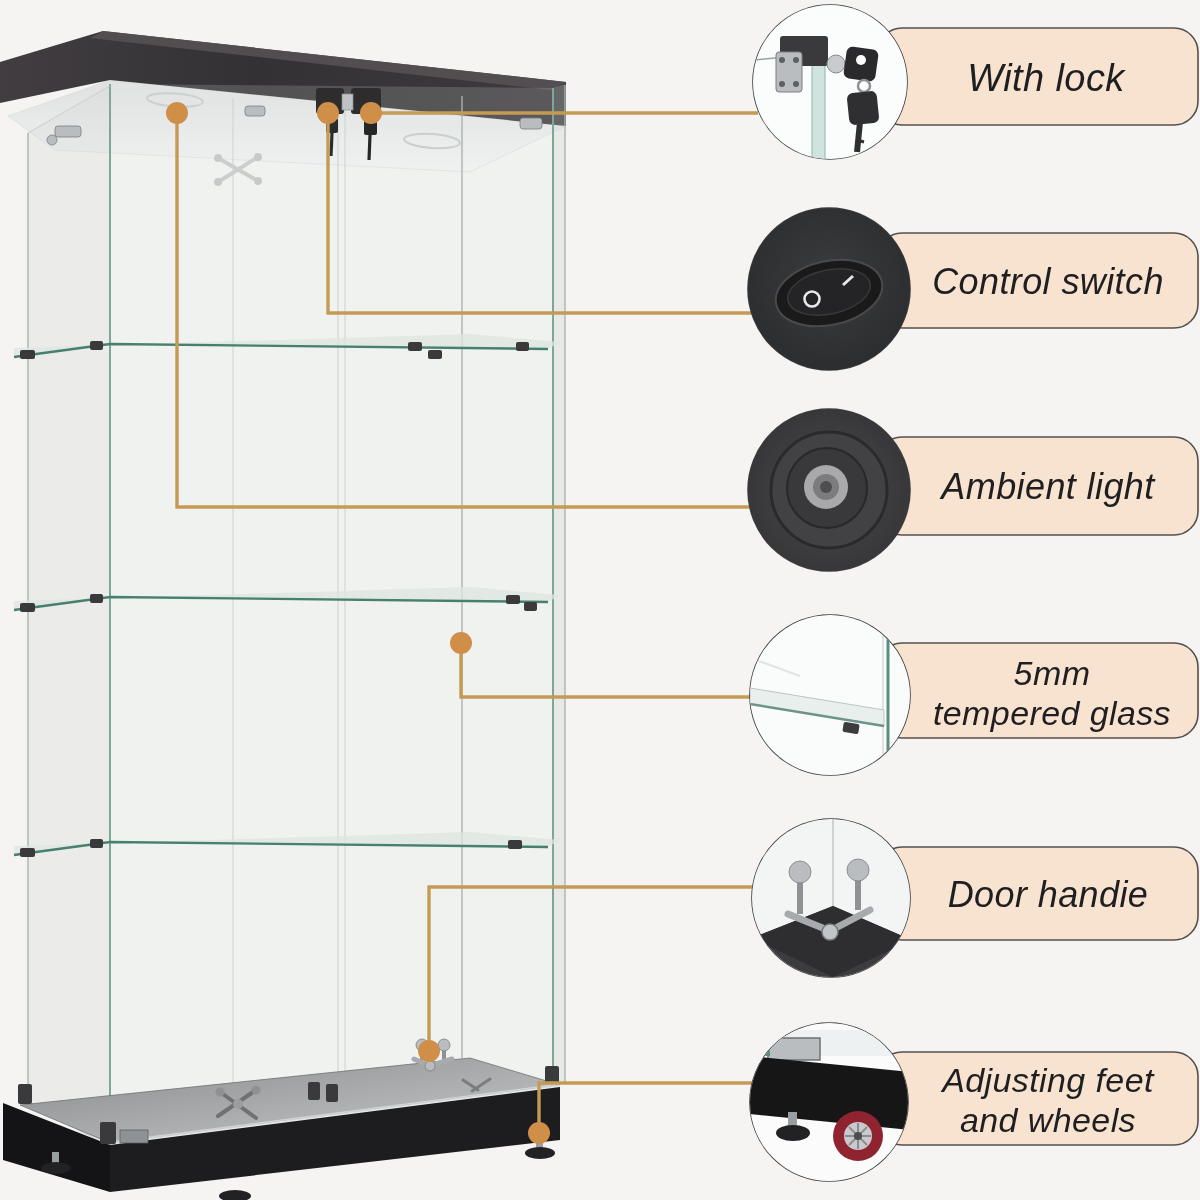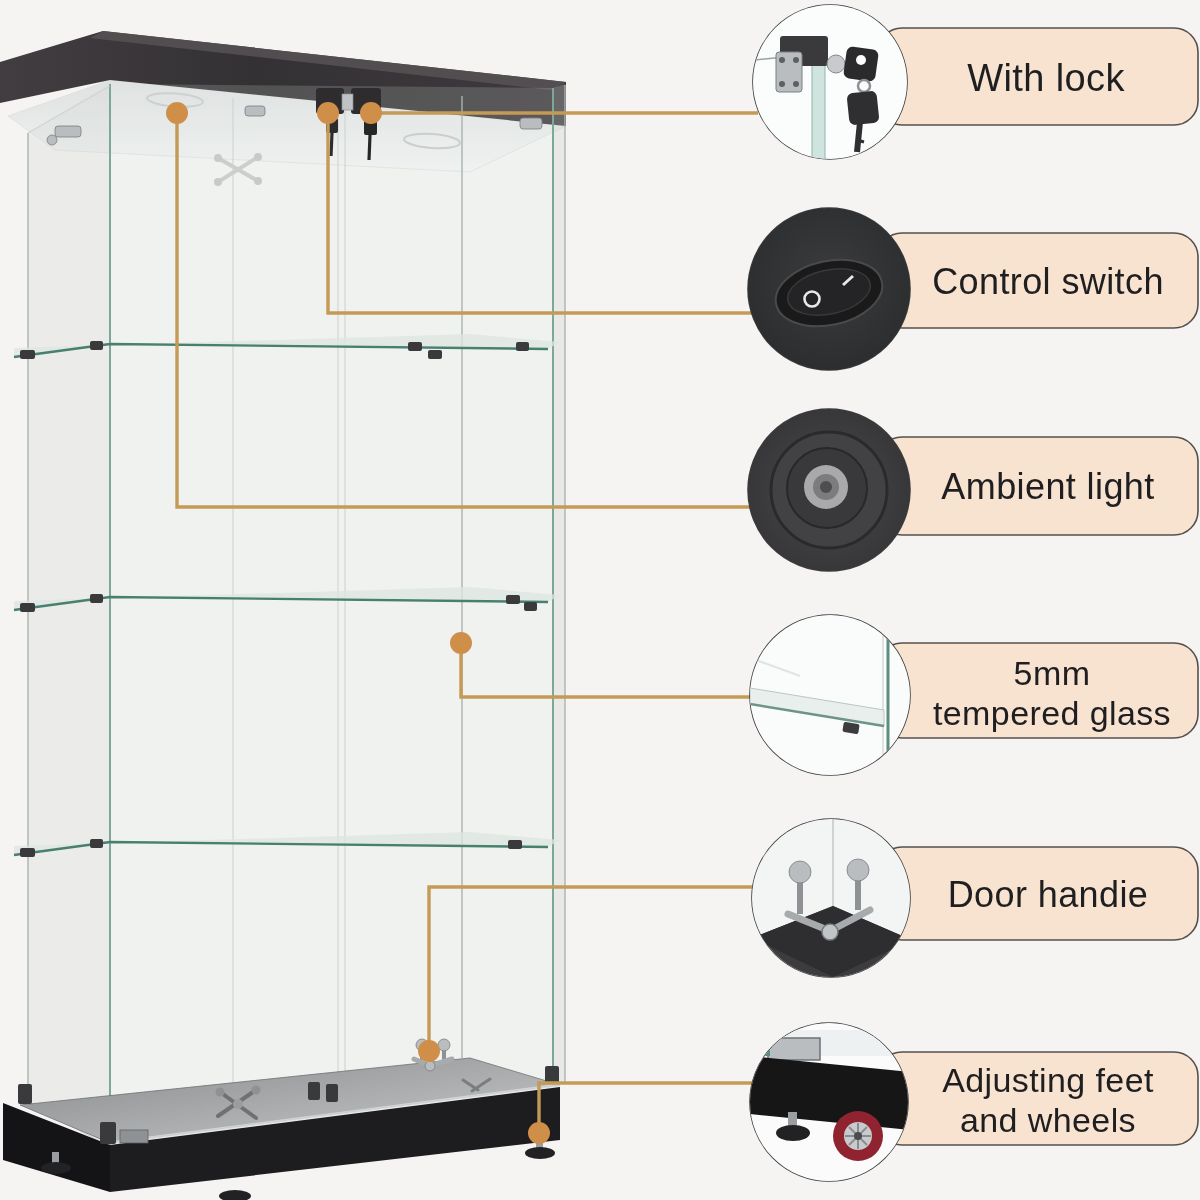--- a/index.html
+++ b/index.html
@@ -2,21 +2,21 @@
 <html style="--page-bg: #f5f4f2; --accent: #c59a55; --accent-dot: #cf8f49; --pill-fill: #f8e3d0; --pill-border: #55504d; --text-color: #1f1f21;"><head>
 <meta charset="utf-8">
 <style>
   html,body{margin:0;padding:0;}
   body{
     width:1200px;height:1200px;
     background:var(--page-bg,#f5f4f2);
     font-family:"Liberation Sans", sans-serif;
     position:relative;overflow:hidden;
   }
-  .stage{position:absolute;inset:0;width:964px;height:1200px;}
+  .stage{position:absolute;inset:0;width:964px;height:1200px;font-style:italic;}
   svg{display:block;width:1200px;height:1200px;}
   .pill{fill:var(--pill-fill,#f8e3d0);stroke:var(--pill-border,#55504d);stroke-width:1.6;}
   .pill-text{
     fill:var(--text-color,#1f1f21);
     font-family:"Liberation Sans", sans-serif;
     font-weight:500;letter-spacing:.4px;
   }
   .conn{stroke:var(--accent,#c59a55);stroke-width:3.4;fill:none;}
   .conn-dot{fill:var(--accent-dot,#cf8f49);stroke:none;}
   .thumb-ring{fill:#ffffff;stroke:#3f3f41;stroke-width:1.6;}

